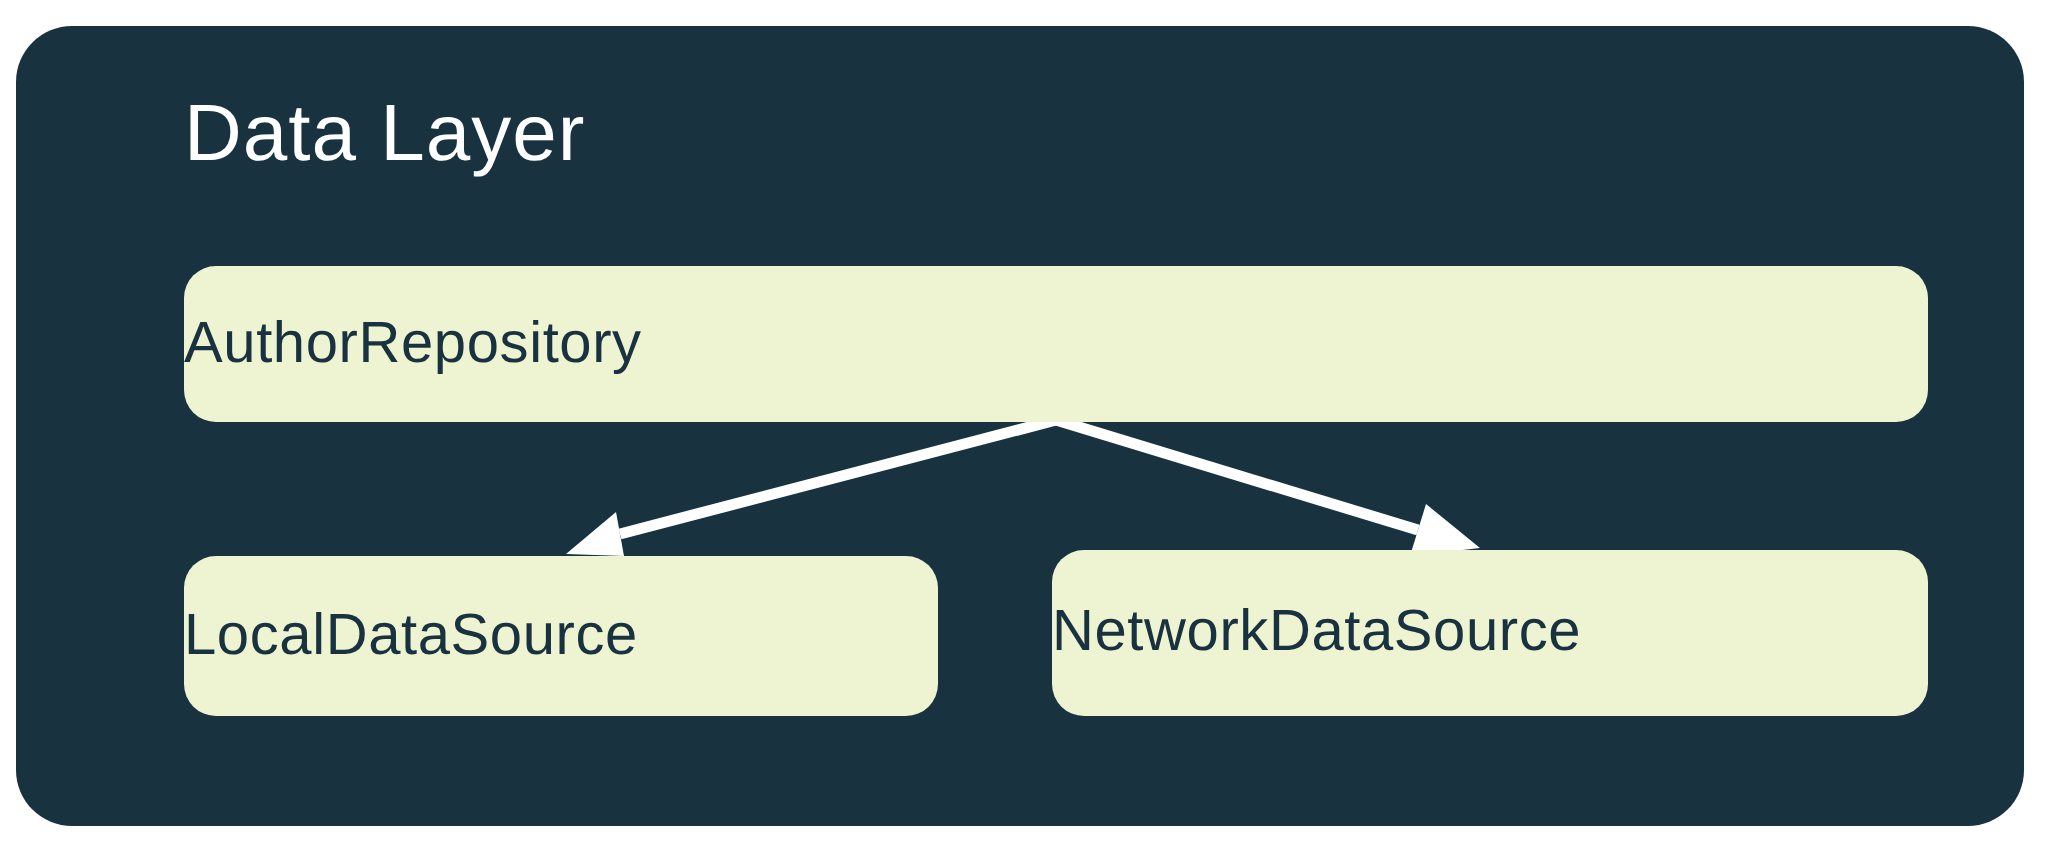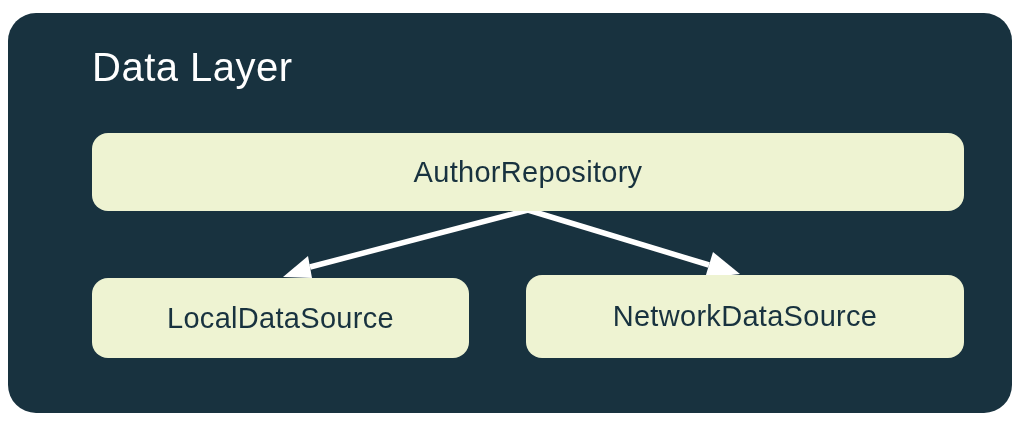--- a/index.html
+++ b/index.html
@@ -34,21 +34,21 @@
     font-weight: 400;
     letter-spacing: 0.5px;
     line-height: 1.2;
   }
   .node {
     position: absolute;
     background: #EEF3D2;
     border-radius: 16px;
     display: flex;
     align-items: center;
-    justify-content: center;
+    justify-content: flex-start;
     color: #18323F;
     font-size: 29px;
     font-weight: 400;
     letter-spacing: 0.3px;
   }
   .node-repository {
     left: 84px;
     top: 120px;
     width: 872px;
     height: 78px;

